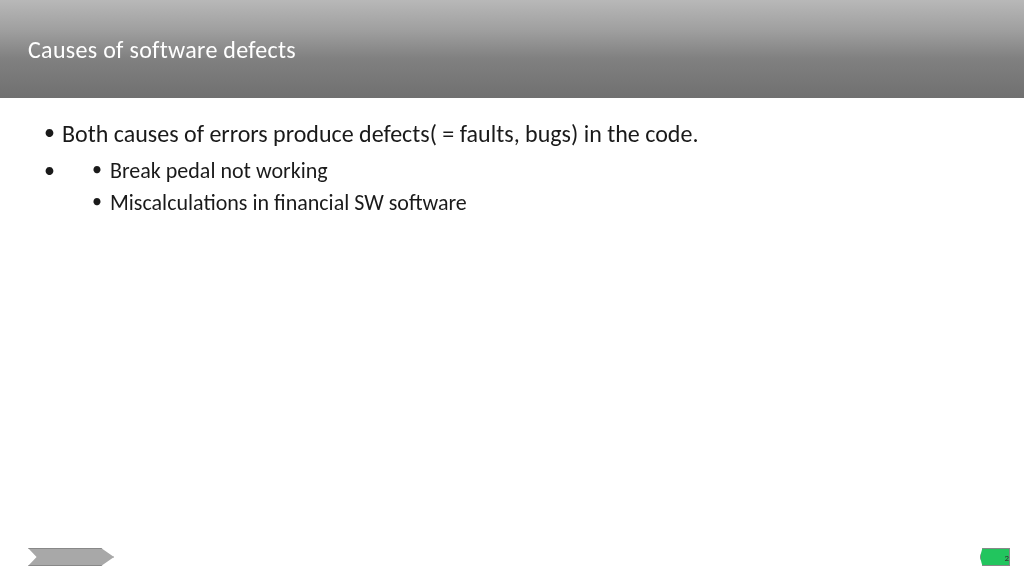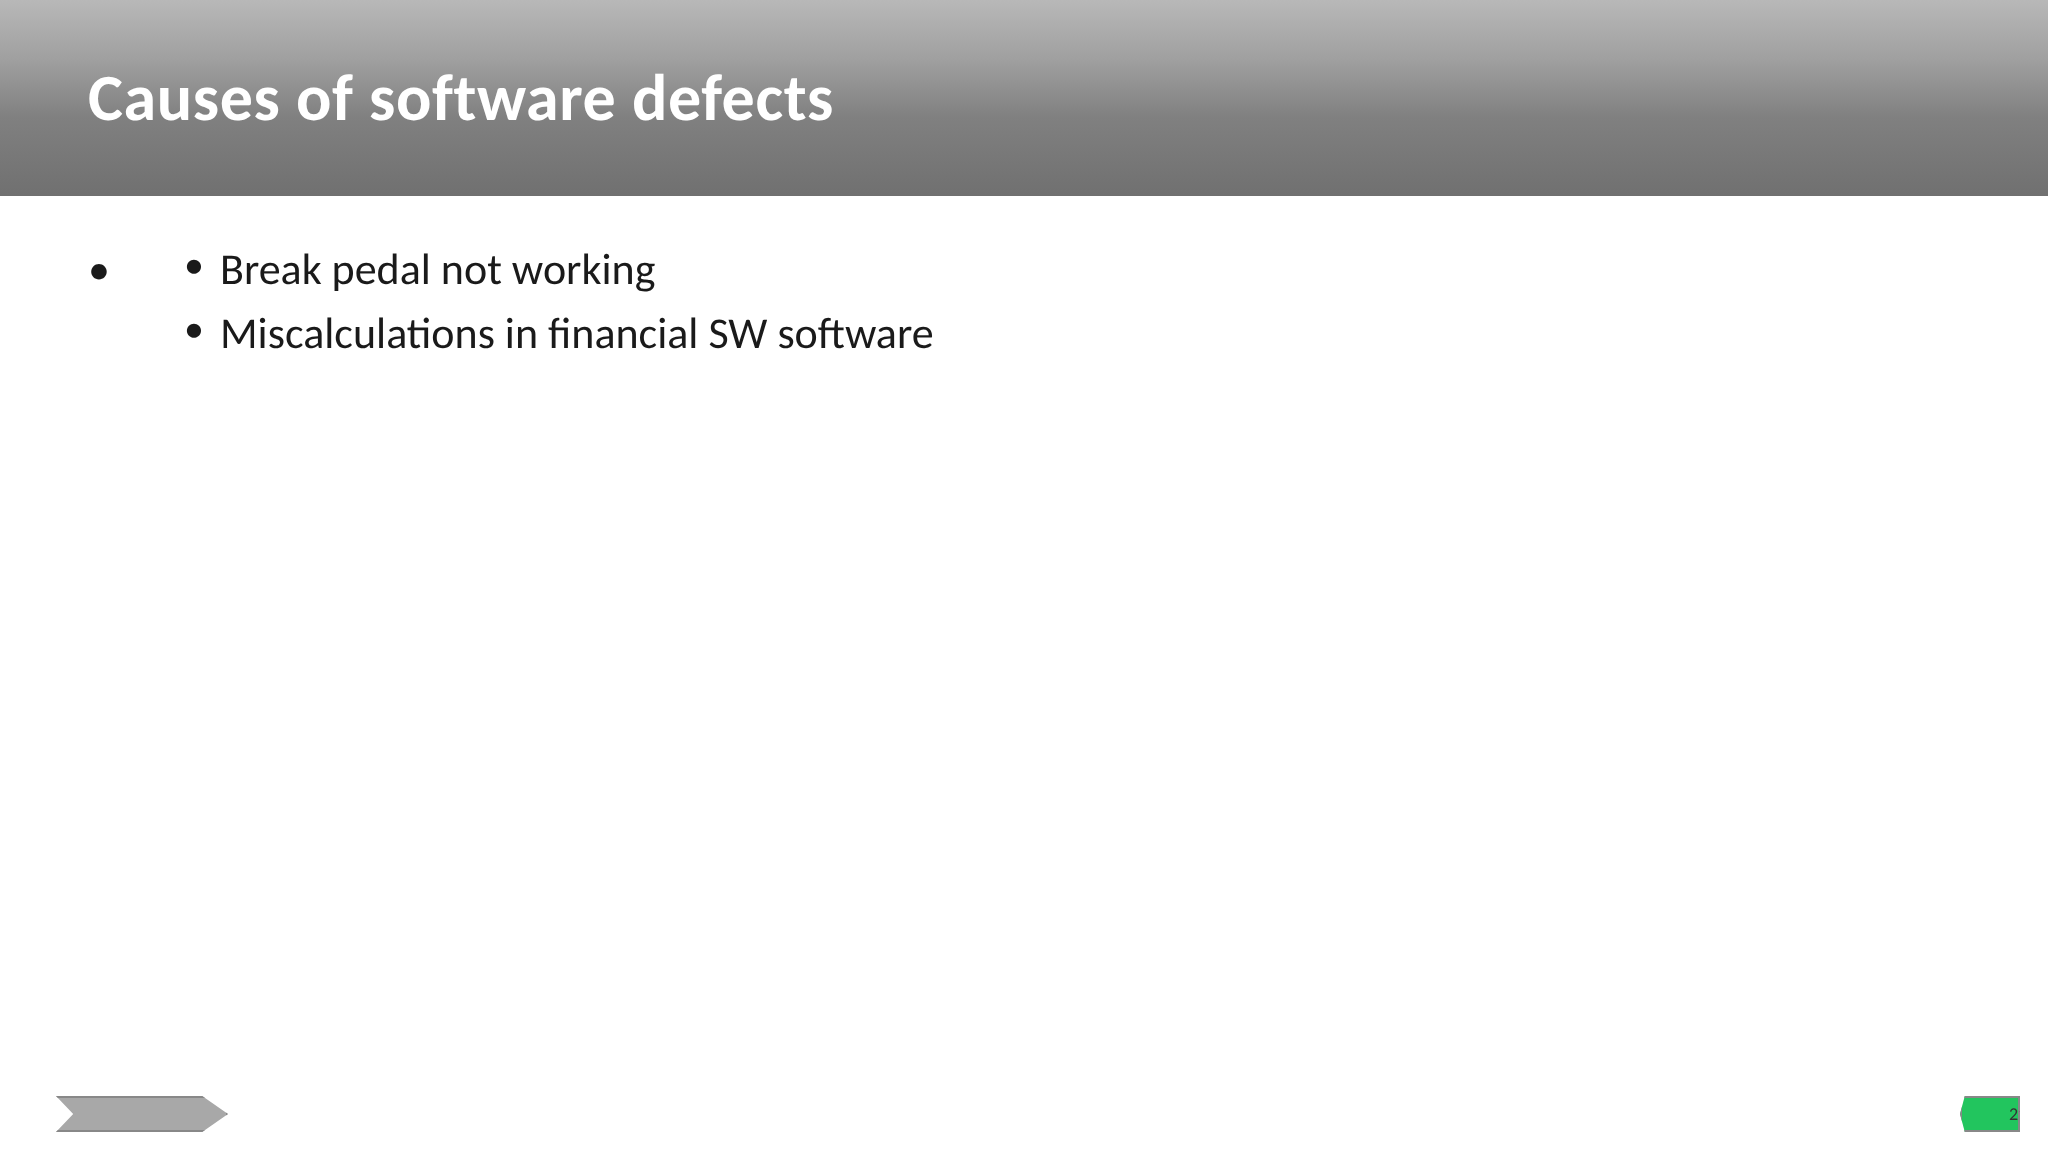--- a/index.html
+++ b/index.html
@@ -18,24 +18,23 @@
     .header {
       width: 100%;
       height: 98px;
       background: linear-gradient(to bottom, #b8b8b8 0%, #a0a0a0 30%, #808080 60%, #707070 100%);
       padding: 24px 28px;
       display: flex;
       align-items: center;
     }
     .header h1 {
       color: #ffffff;
-      font-size: 33px;
-      font-weight: bold;
+      font-size: 24px;
+      font-weight: normal;
       letter-spacing: 0.3px;
-      margin-left: 16px;
     }
     .content {
       padding: 20px 44px 20px 44px;
     }
     ul.main-list {
       list-style: none;
     }
     ul.main-list > li {
       position: relative;
       padding-left: 18px;
@@ -112,20 +111,21 @@
   </style>
 </head>
 <body>
 
 <div class="header">
   <h1>Causes of software defects</h1>
 </div>
 
 <div class="content">
   <ul class="main-list">
+    <li>Both causes of errors produce defects( = faults, bugs) in the code.</li>
     <li>
       <ul class="sub-list">
         <li>Break pedal not working</li>
         <li>Miscalculations in financial SW software</li>
       </ul>
     </li>
   </ul>
 </div>
 
 <div class="footer">

